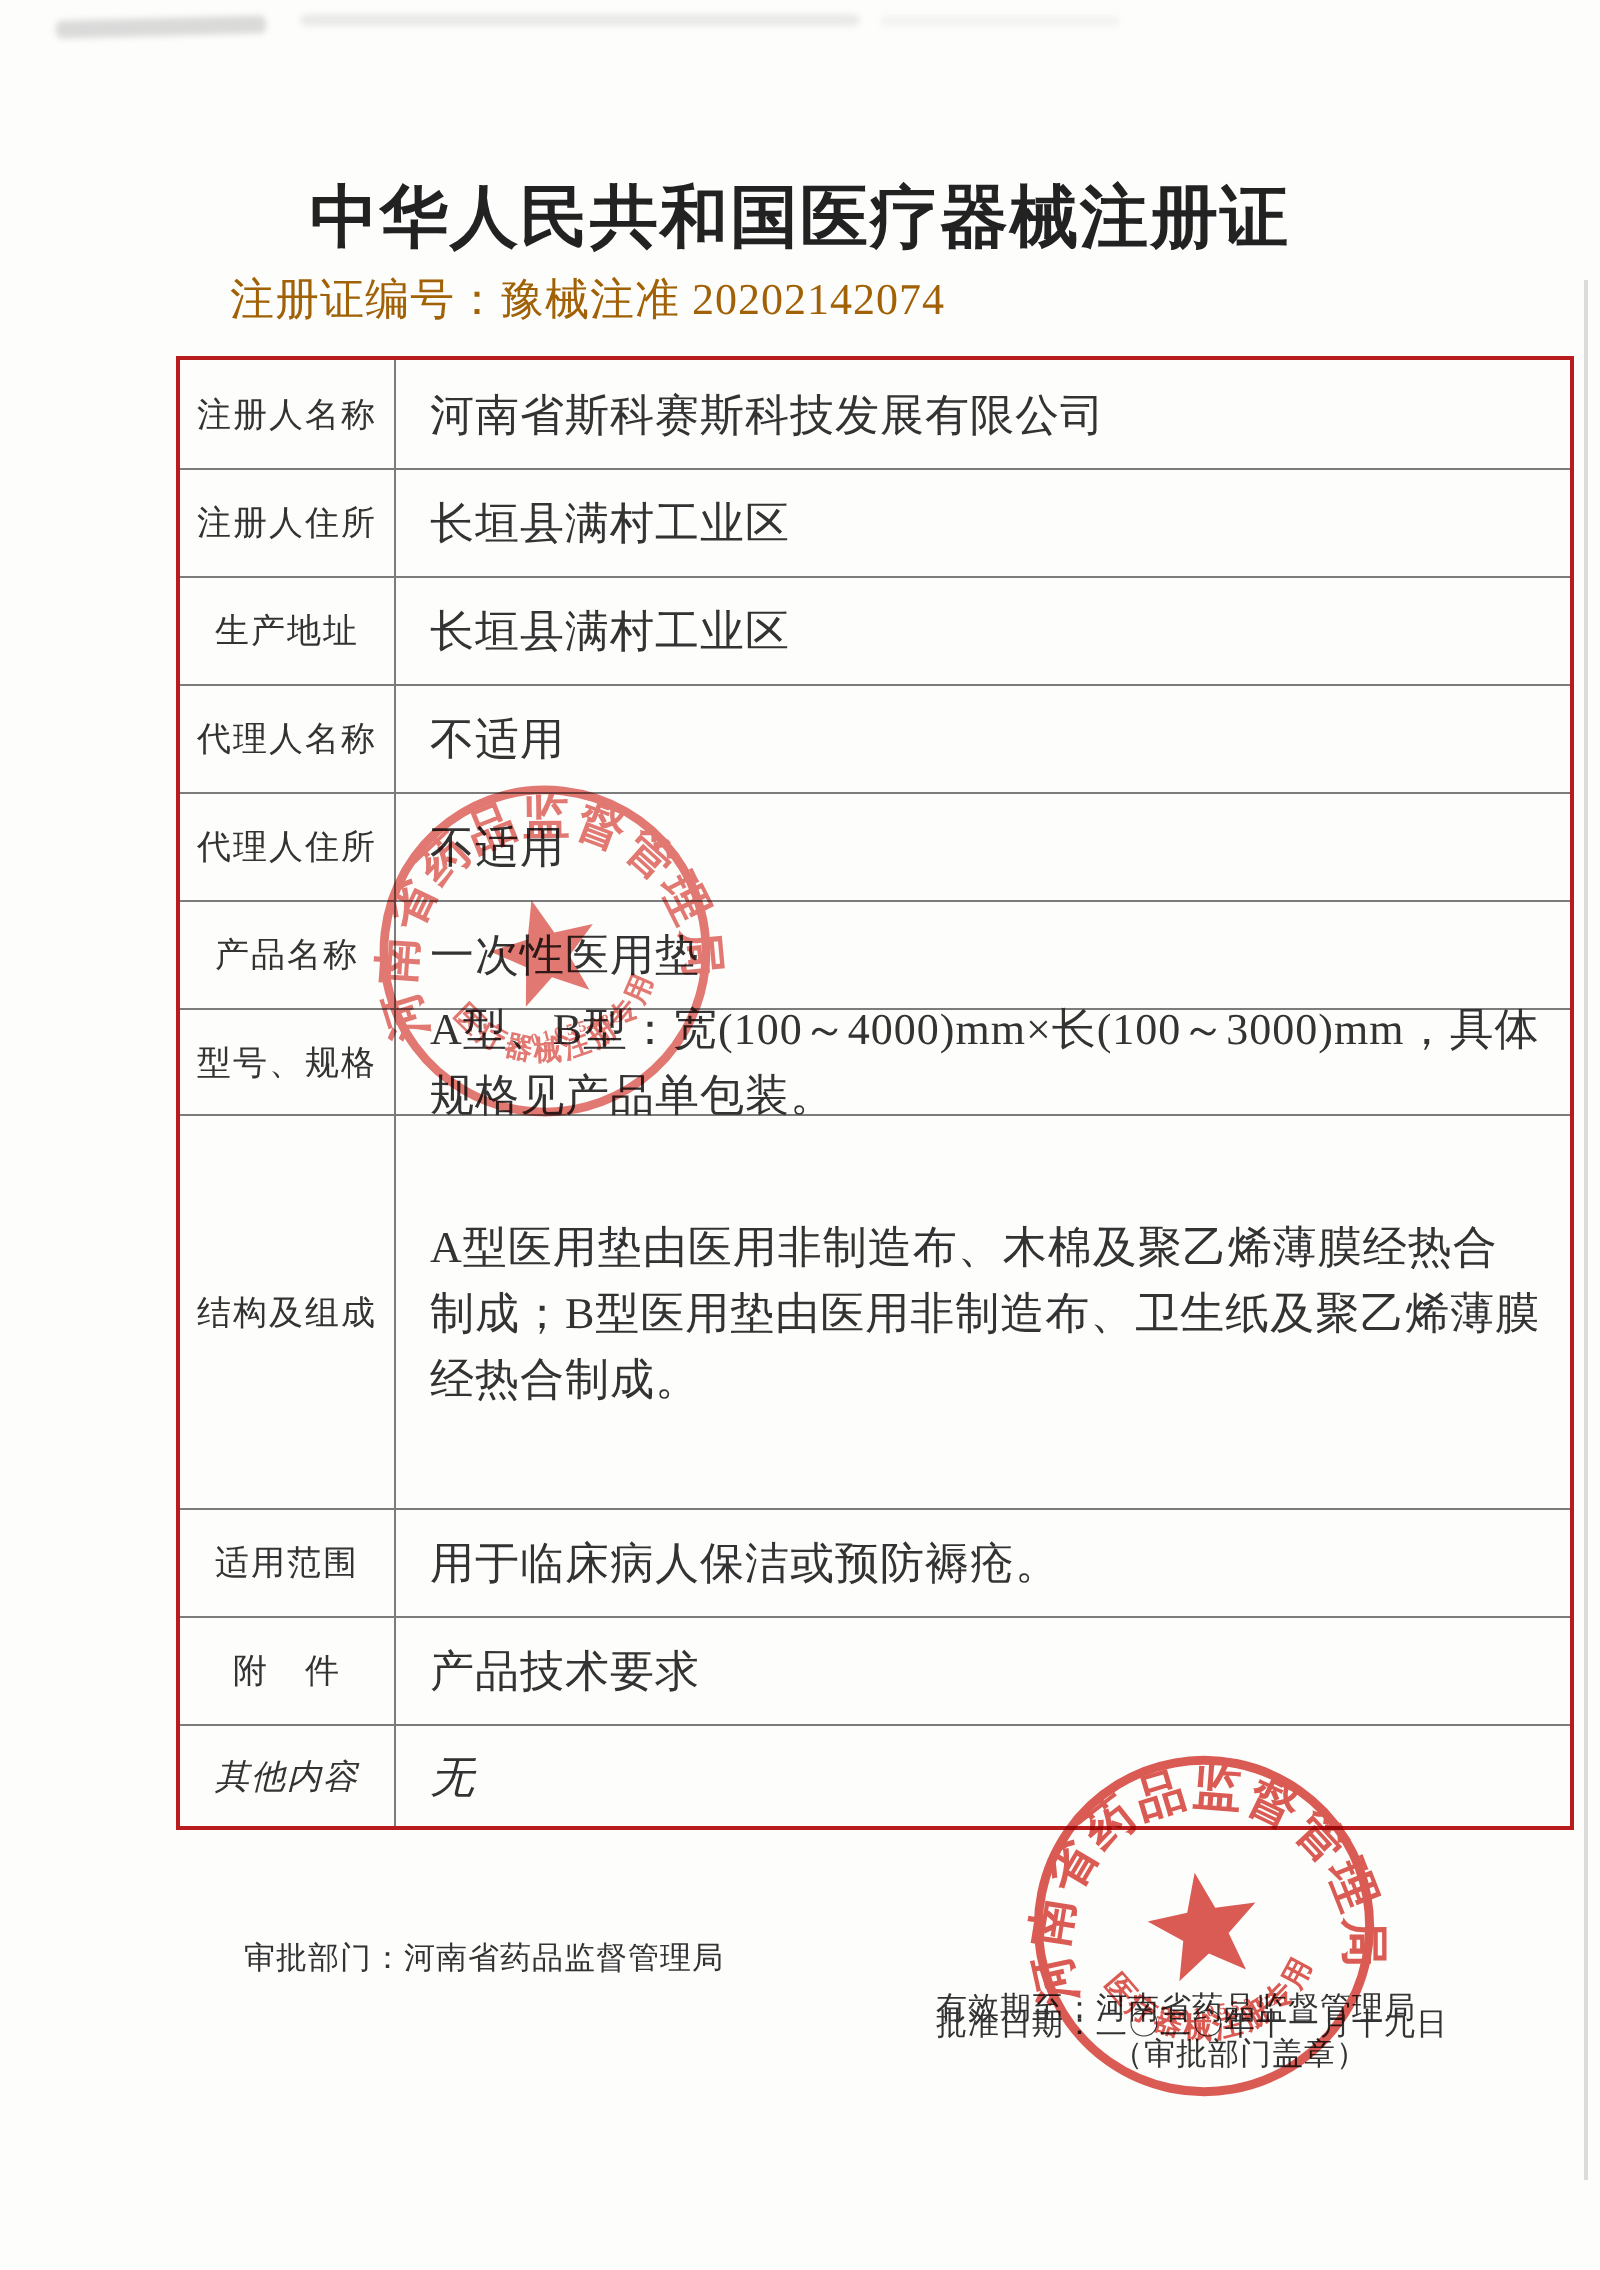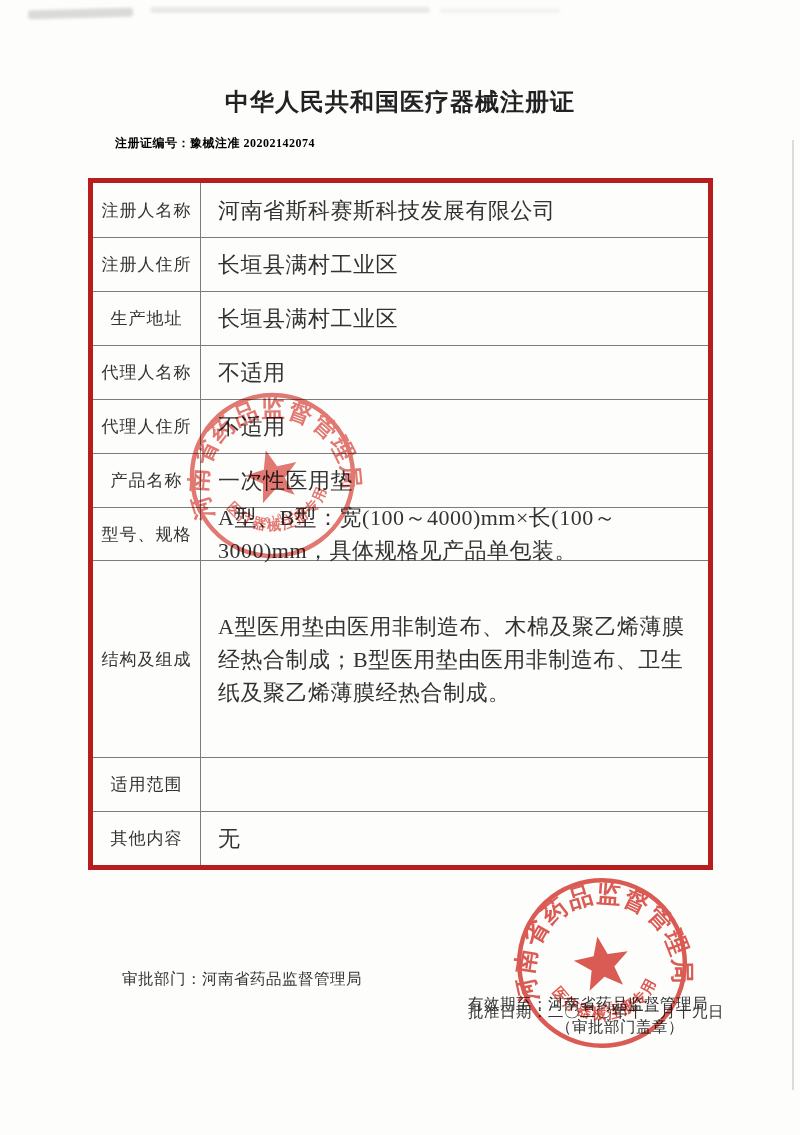--- a/index.html
+++ b/index.html
@@ -15,31 +15,31 @@
   }
   
   .smudge{position:absolute;border-radius:3px;}
   .smudge1{left:28px;top:9px;width:105px;height:9px;background:#b0b0b0;opacity:.45;filter:blur(1.5px);transform:rotate(-1.5deg);}
   .smudge2{left:150px;top:7px;width:280px;height:6px;background:#bdbdbd;opacity:.3;filter:blur(1.5px);}
   .smudge3{left:440px;top:8px;width:120px;height:5px;background:#cfcfcf;opacity:.22;filter:blur(1.5px);}
   .edge-line{position:absolute;left:792px;top:140px;width:2px;height:950px;background:#dcdcdc;}
 
   .title{
     position:absolute;left:0;top:86px;width:100%;
-    text-align:center;font-size:24px;font-weight:bold;color:#222;
+    text-align:center;font-size:34px;font-weight:bold;color:#222;
     letter-spacing:1px;margin:0;
   }
   .cert-no{
     position:absolute;left:115px;top:135px;
-    font-size:12px;color:#000000;letter-spacing:.5px;font-weight:bold;
+    font-size:22px;color:#a16207;letter-spacing:.5px;
   }
 
   .ctable{
-    position:absolute;left:88px;top:178px;width:625px;
-    border:5px solid #b91c1c;box-sizing:border-box;
+    position:absolute;left:88px;top:178px;width:699px;
+    border:2px solid #b91c1c;box-sizing:border-box;
     background:transparent;
   }
   .trow{display:flex;height:54px;box-sizing:border-box;}
   .trow + .trow{border-top:1px solid #7c7c7c;}
   .trow:nth-child(7){height:53px;}
   .trow:nth-child(8){height:197px;}
   .trow:nth-child(11){height:51px;font-style:italic;}
   .tlabel{
     width:108px;flex:none;border-right:1px solid #7c7c7c;
     display:flex;align-items:center;justify-content:center;
@@ -110,20 +110,25 @@
       <div class="trow">
         <div class="tlabel">型号、规格</div>
         <div class="tvalue">A型、B型：宽(100～4000)mm×长(100～3000)mm，具体规格见产品单包装。</div>
       </div>
       <div class="trow">
         <div class="tlabel">结构及组成</div>
         <div class="tvalue">A型医用垫由医用非制造布、木棉及聚乙烯薄膜经热合制成；B型医用垫由医用非制造布、卫生纸及聚乙烯薄膜经热合制成。</div>
       </div>
       <div class="trow">
         <div class="tlabel">适用范围</div>
+        <div class="tvalue">用于临床病人保洁或预防褥疮。</div>
+      </div>
+      <div class="trow">
+        <div class="tlabel">附　件</div>
+        <div class="tvalue">产品技术要求</div>
       </div>
       <div class="trow">
         <div class="tlabel">其他内容</div>
         <div class="tvalue">无</div>
       </div>
     </div>
 
   <div class="footer-line f-dept">
     <span>审批部门：</span><span>河南省药品监督管理局</span>
   </div>

